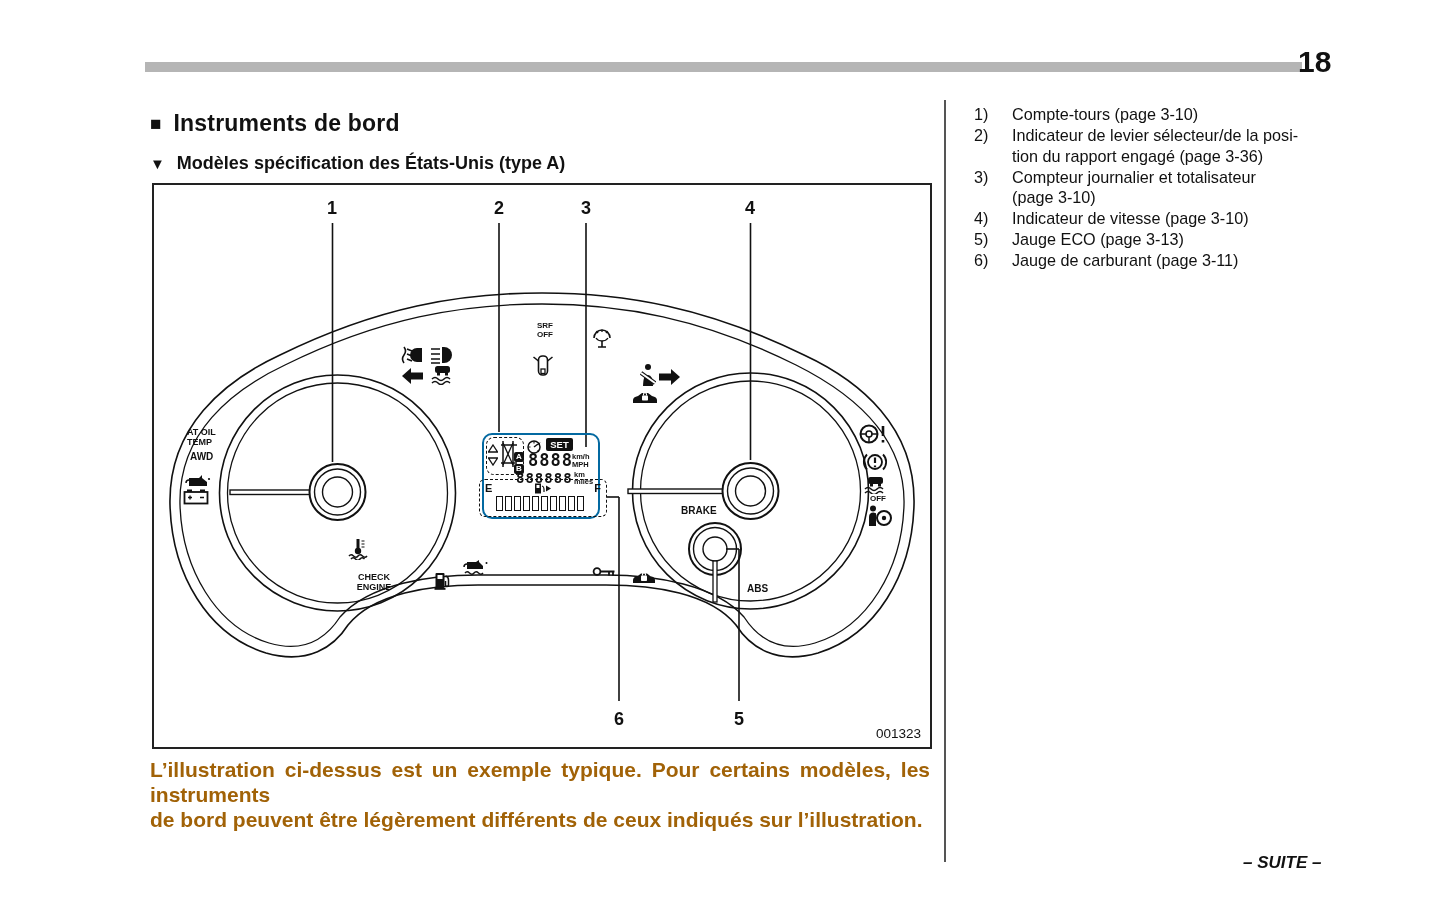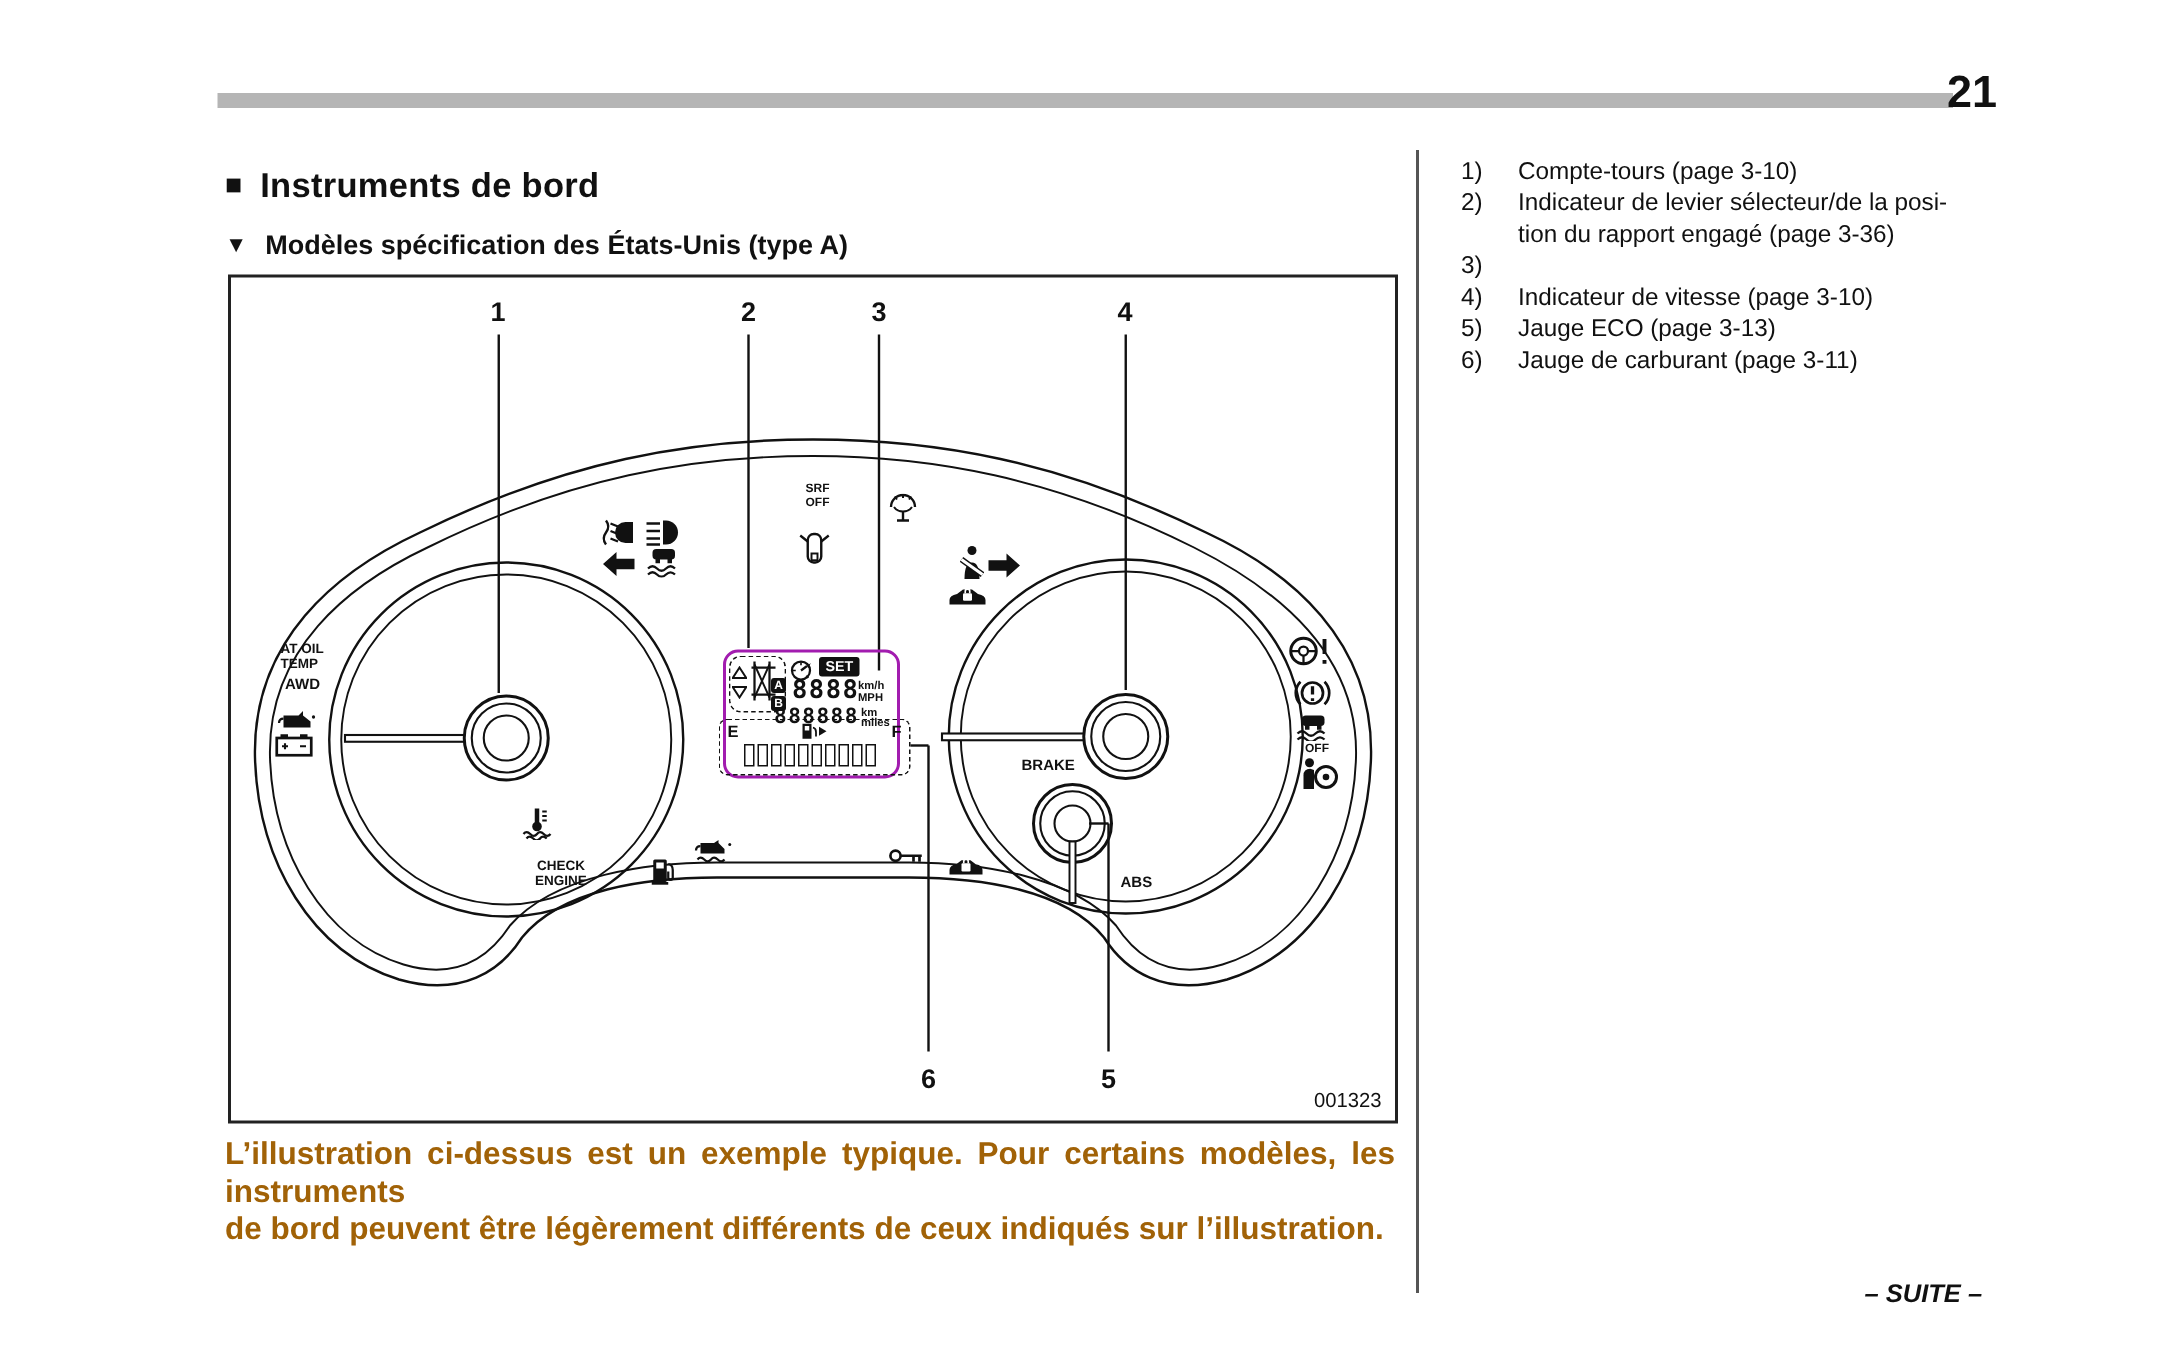--- a/index.html
+++ b/index.html
@@ -19,40 +19,40 @@
   .callout-num{font-size:18px;font-weight:bold;width:20px;text-align:center;}
   .caption{font-size:21px;line-height:25px;color:#a16207;font-weight:bold;}
   .caption .j{text-align:justify;text-align-last:justify;}
   .divider{background:#555;}
   .legend{font-size:16.2px;line-height:20.5px;}
   .legend-item{display:flex;margin-bottom:0.5px;}
   .legend-num{width:38px;flex:0 0 38px;}
   .suite{font-size:17px;font-weight:bold;font-style:italic;}
   .small-lbl{font-size:9px;font-weight:bold;line-height:10px;}
   .tiny-lbl{font-size:8px;font-weight:bold;line-height:9px;}
-  .lcd{border:2px solid #a21caf;border-radius:10px;}
+  .lcd{border:2px solid #0369a1;border-radius:10px;}
   .lcd-dash{border:1.5px dashed #111;border-radius:8px;}
   .set-badge{background:#111;color:#fff;font-size:9.5px;font-weight:bold;text-align:center;
              border-radius:2px;line-height:13px;}
   .trip-badge{background:#111;color:#fff;font-size:8px;font-weight:bold;text-align:center;
               border-radius:2px;line-height:10px;width:10px;height:10px;}
   .seg{font-family:"DejaVu Sans Mono",monospace;font-weight:bold;color:#111;}
   .unit{font-size:7.5px;font-weight:bold;line-height:8px;}
   .fuel-box{border:1.5px dashed #111;border-radius:6px;}
   .fuel-bars{display:flex;gap:2px;}
   .fuel-bars div{width:7px;height:15px;border:1.5px solid #111;box-sizing:border-box;}
   .ef{font-size:11px;font-weight:bold;}
 </style>
 </head>
 <body>
 
 <div class="page">
 
   <div class="abs topbar" style="left:145px;top:62px;width:1157px;height:10px;"></div>
-  <div class="abs pagenum" style="left:1298px;top:45px;">21</div>
+  <div class="abs pagenum" style="left:1298px;top:45px;">18</div>
 
   <div class="abs title-row" style="left:150px;top:110px;">
     <span class="title-square">■</span>
     <span class="title-text">Instruments de bord</span>
   </div>
   <div class="abs subtitle-row" style="left:150px;top:153px;">
     <span class="subtitle-tri">▼</span>
     <span class="subtitle-text">Modèles spécification des États-Unis (type A)</span>
   </div>
 
@@ -343,20 +343,24 @@
     </div>
     <div class="legend-item">
       <div class="legend-num">2)</div>
       <div class="legend-text">
         <div>Indicateur de levier sélecteur/de la posi-</div>
         <div>tion du rapport engagé (page 3-36)</div>
       </div>
     </div>
     <div class="legend-item">
       <div class="legend-num">3)</div>
+      <div class="legend-text">
+        <div>Compteur journalier et totalisateur</div>
+        <div>(page 3-10)</div>
+      </div>
     </div>
     <div class="legend-item">
       <div class="legend-num">4)</div>
       <div class="legend-text">
           <div>Indicateur de vitesse (page 3-10)</div>
         </div>
     </div>
     <div class="legend-item">
       <div class="legend-num">5)</div>
       <div class="legend-text">

